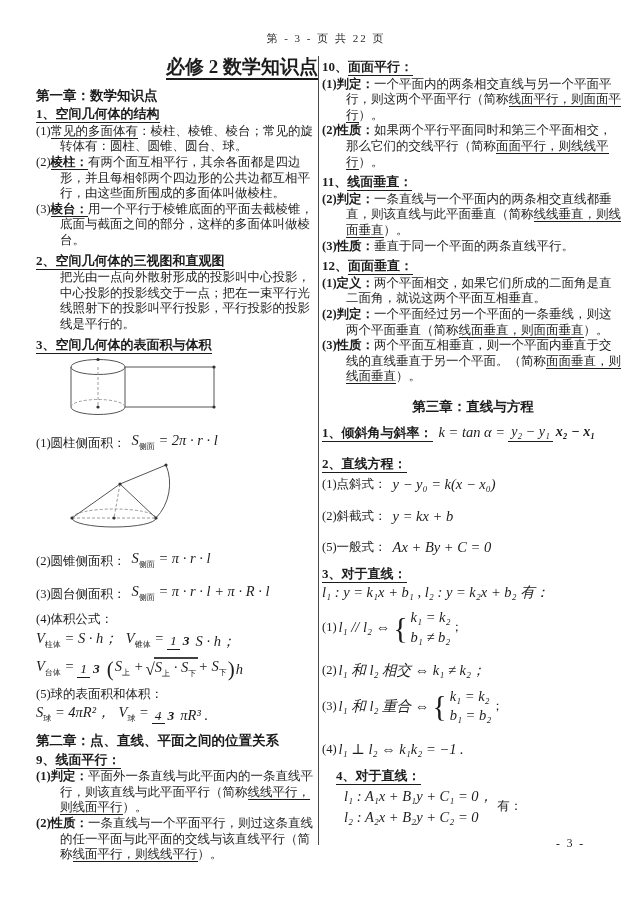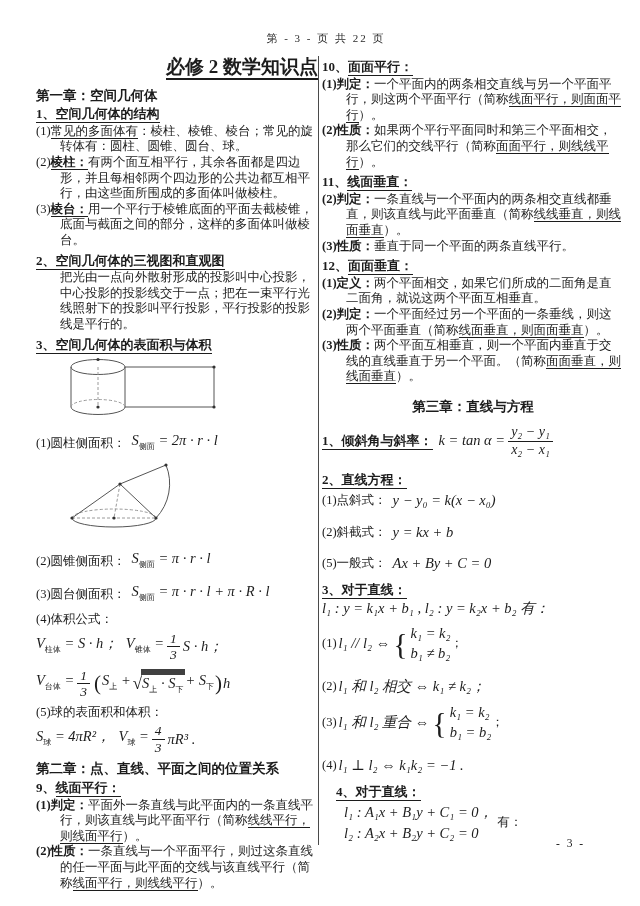--- a/index.html
+++ b/index.html
@@ -33,27 +33,27 @@
   .para { margin:0; padding-left:24px; text-indent:-24px; }
   .para b { font-weight:bold; }
   .iul { border-bottom:1px solid #1c1c1c; text-decoration:none; font-style:normal; }
   .plain-ind { margin:0 0 0 24px; padding:0; }
 
   
   .mline { display:flex; align-items:center; margin:0; flex-wrap:nowrap; }
   .lbl { font-size:12.5px; white-space:nowrap; margin-right:6px; }
   .math { font-style:italic; font-size:14.5px; white-space:nowrap; }
   .msub { font-size:8px; font-style:normal; vertical-align:-4px; }
-  .frac { display:inline-flex; flex-direction:column; text-align:left; vertical-align:middle;
+  .frac { display:inline-flex; flex-direction:row; text-align:left; vertical-align:middle;
           line-height:1.15; font-size:13.5px; margin:0 3px; font-style:italic; }
   .frac .fn { border-bottom:1px solid #1c1c1c; padding:0 3px; }
-  .frac .fd { padding:0 3px; }
+  .frac .fd { padding:0 3px;font-weight:bold; }
   .bigp { font-size:21px; font-style:normal; line-height:1; margin:0 1px; }
   .sqrt-sign { font-style:normal; font-size:17px; margin:0 -1px 0 2px; }
-  .sqrt-bar { border-top:6px solid #404040; padding:1px 2px 0 1px; }
+  .sqrt-bar { border-top:2px solid #404040; padding:1px 2px 0 1px; }
   .sys { display:inline-flex; align-items:center; margin-left:3px; }
   .sys .brace { font-size:30px; font-style:normal; line-height:1; margin-right:3px; }
   .sys .rows { display:inline-flex; flex-direction:column; line-height:1.35; }
   .gap-s { margin-top:6px; } .gap-m { margin-top:12px; } .gap-l { margin-top:16px; }
 
   svg line, svg path, svg ellipse { stroke:#555; stroke-width:1; fill:none; }
   svg .dash { stroke-dasharray:3,2; stroke:#9a9a9a; }
   svg .dot { fill:#333; stroke:none; }
   .diagram { margin:4px 0 2px 26px; }
 </style>
@@ -64,21 +64,21 @@
 
   <div class="hdr">第 - 3 - 页 共 22 页</div>
   <div class="vrule"></div>
 
   <div class="col col-left">
 
     <div class="doc-title">
       <span>必修 2 数学知识点</span>
     </div>
 
-    <div class="chap">第一章：空间几何体</div>
+    <div class="chap">第一章：数学知识点</div>
 
     <div class="sec-head">
       <span class="ul-t">1、空间几何体的结构</span>
     </div>
 
     <p class="para"><span>(1)</span><span class="iul">常见的多面体有</span><span>：棱柱、棱锥、棱台；常见的旋转体有：圆柱、圆锥、圆台、球。</span></p>
 
     <p class="para"><span>(2)</span><b class="iul">棱柱：</b><span>有两个面互相平行，其余各面都是四边形，并且每相邻两个四边形的公共边都互相平行，由这些面所围成的多面体叫做棱柱。</span></p>
 
     <p class="para"><span>(3)</span><b class="iul">棱台：</b><span>用一个平行于棱锥底面的平面去截棱锥，底面与截面之间的部分，这样的多面体叫做棱台。</span></p>

